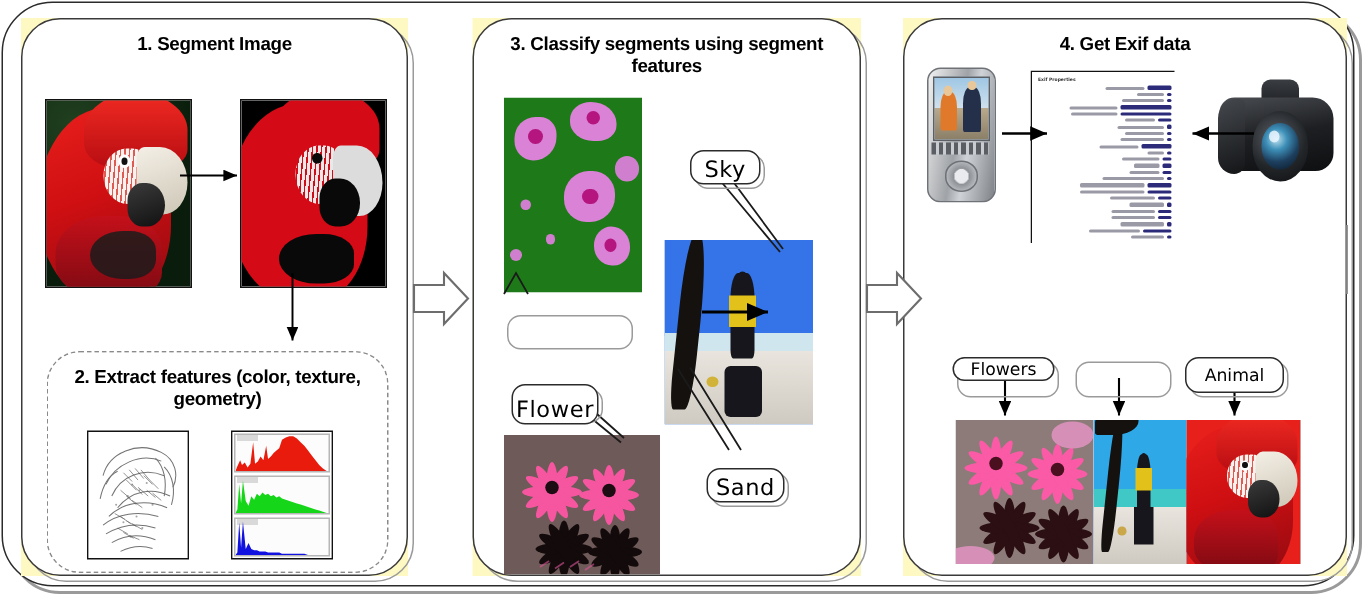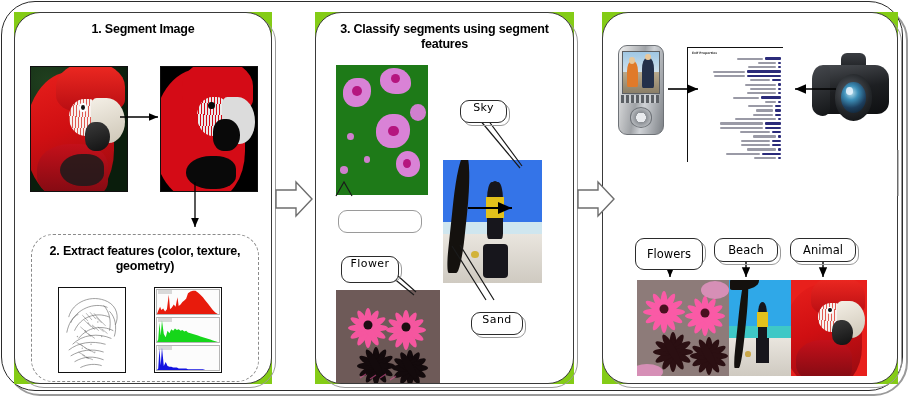--- a/index.html
+++ b/index.html
@@ -7,21 +7,21 @@
 
   #stage{position:relative;width:914px;height:402px;background:#ffffff;overflow:hidden;}
 
   
   .frame-shadow{position:absolute;left:6px;top:6px;width:902px;height:390px;
       border:2px solid #9a9a9a;border-radius:34px;box-sizing:border-box;background:transparent;}
   .frame-main{position:absolute;left:1px;top:1px;width:902px;height:390px;
       border:1.4px solid #2b2b2b;border-radius:34px;box-sizing:border-box;background:#ffffff;}
 
   
-  .panel{position:absolute;box-sizing:border-box;background:#84cc16;}
+  .panel{position:absolute;box-sizing:border-box;background:#fef9c3;}
   .panel .pshadow{position:absolute;left:4px;top:4px;right:-4px;bottom:-4px;
       border:1.6px solid #9a9a9a;border-radius:26px;box-sizing:border-box;}
   .panel .pmain{position:absolute;left:0;top:0;right:0;bottom:0;
       border:1.3px solid #3a3a3a;border-radius:26px;box-sizing:border-box;background:#fff;}
 
   .ptitle{position:absolute;left:0;right:0;text-align:center;
       font-weight:bold;font-size:12.5px;color:#000;letter-spacing:-0.2px;
       line-height:15px;font-family:"Liberation Sans",sans-serif;}
 
   
@@ -29,22 +29,22 @@
 
   
   .tile{position:absolute;box-sizing:border-box;border:1px solid #111;overflow:hidden;}
   .tile.nb{border:none;}
 
   
   .svgL{position:absolute;left:0;top:0;width:914px;height:402px;pointer-events:none;}
 
   
   .callout{position:absolute;background:#fff;border:1.3px solid #2b2b2b;border-radius:9px;
-      box-sizing:border-box;display:flex;align-items:flex-start;justify-content:center;
-      font-family:"DejaVu Sans",sans-serif;font-size:11px;color:#000;letter-spacing:0.4px;z-index:6;}
+      box-sizing:border-box;display:flex;align-items:flex-end;justify-content:center;
+      font-family:"DejaVu Sans",sans-serif;font-size:15px;color:#000;letter-spacing:0.4px;z-index:6;}
   .cshadow{position:absolute;border:1.3px solid #9a9a9a;border-radius:9px;box-sizing:border-box;z-index:5;}
 
   
   .clbl{position:absolute;background:#fff;border:1.3px solid #2b2b2b;border-radius:9px;
       box-sizing:border-box;display:flex;align-items:center;justify-content:center;
       font-family:"DejaVu Sans",sans-serif;font-size:11.5px;color:#000;z-index:6;}
 
   
   
   .parrot{position:relative;width:100%;height:100%;background:#0d2410;}
@@ -399,20 +399,21 @@
     <div class="cshadow" style="left:159px;top:303px;width:52px;height:23px;"></div>
     <div class="callout" style="left:156px;top:300px;width:52px;height:23px;">
       <span>Sand</span>
     </div>
   </div>
 
   <div class="panel" style="left:602px;top:12px;width:296px;height:372px;">
     <div class="pshadow"></div>
     <div class="pmain"></div>
 
+    <div class="ptitle" style="top:10px;">4. Get Exif data</div>
 
     <div class="tile nb" style="left:12px;top:31px;width:52px;height:92px;">
       <div class="phone">
         <div class="shell"></div>
         <div class="screen">
             <div class="ppl"></div>
           <div class="p1"></div>
             <div class="p1h"></div>
           <div class="p2"></div>
             <div class="p2h"></div>
@@ -532,28 +533,25 @@
           <div class="cbody"></div>
           <div class="grip"></div>
         <div class="lens"></div>
           <div class="glass"></div>
           <div class="flare"></div>
       </div>
     </div>
 
 
     <div class="cshadow" style="left:36px;top:229px;width:68px;height:24px;"></div>
-    <div class="clbl" style="left:33px;top:226px;width:68px;height:32px;text-align:center;">
+    <div class="clbl" style="left:33px;top:226px;width:68px;height:16px;text-align:center;">
       <span>Flowers</span>
     </div>
 
     <div class="cshadow" style="left:115px;top:229px;width:64px;height:24px;"></div>
-    <div class="clbl" style="left:112px;top:226px;width:64px;height:24px;">
-      <span>Beach</span>
-    </div>
 
     <div class="cshadow" style="left:191px;top:229px;width:66px;height:24px;"></div>
     <div class="clbl" style="left:188px;top:226px;width:66px;height:24px;">
       <span>Animal</span>
     </div>
 
     <div class="tile nb" style="left:35px;top:268px;width:92px;height:96px;">
       <div class="pinkbg" style="background:#8d7b79;">
         <svg viewBox="0 0 92 96" preserveAspectRatio="none" style="position:absolute;inset:0;">
           <g fill="#fa5aa6">

